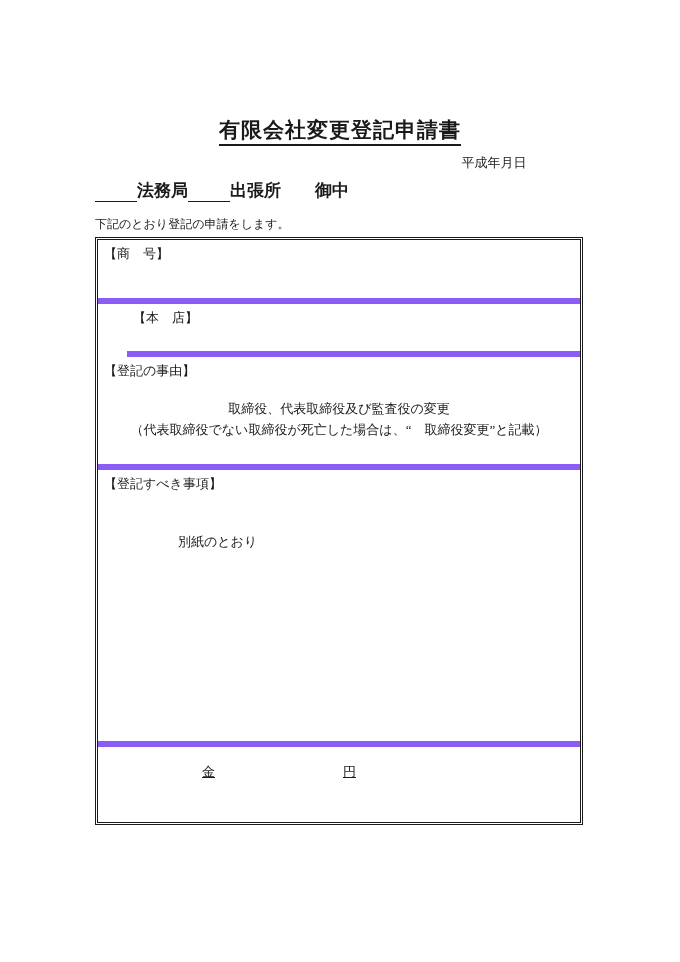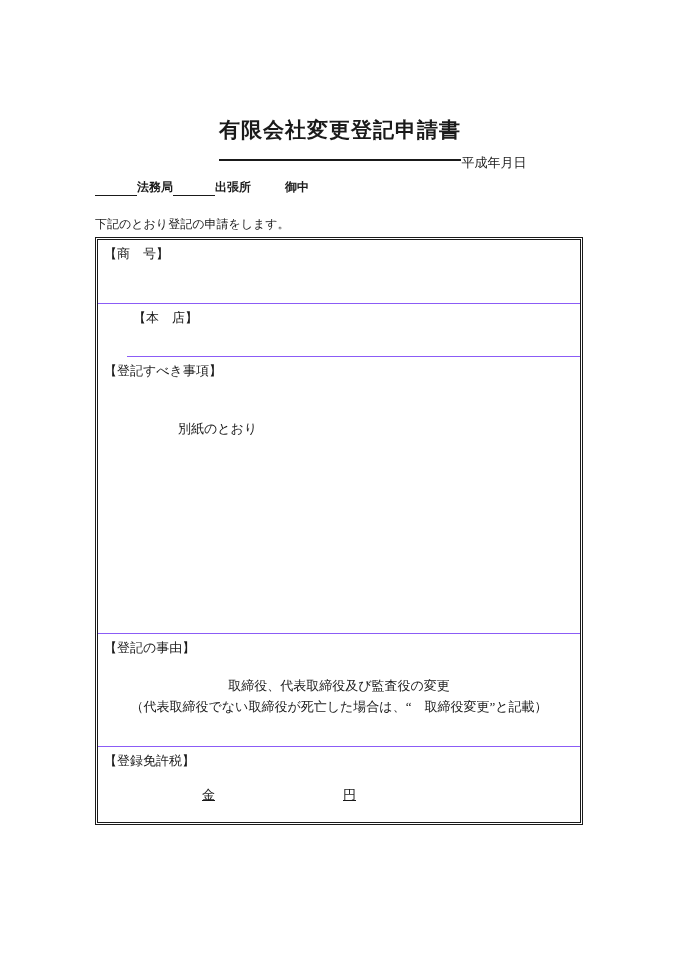--- a/index.html
+++ b/index.html
@@ -20,38 +20,38 @@
     top: 116px;
     left: 0;
     width: 100%;
     text-align: center;
     font-size: 21px;
     font-weight: bold;
     letter-spacing: 1px;
   }
   .doc-title .underlined {
     border-bottom: 2px solid #1a1a1a;
-    padding-bottom: 17px;
+    padding-bottom: 2px;
   }
 
   .date-line {
     position: absolute;
     top: 154px;
     left: 413px;
     width: 162px;
     display: flex;
     justify-content: center;
     font-size: 13px;
   }
 
   .addressee-line {
     position: absolute;
     top: 179px;
     left: 95px;
-    font-size: 12px;
+    font-size: 17px;
     font-weight: bold;
     white-space: nowrap;
   }
   .blank-underline {
     display: inline-block;
     width: 42px;
     border-bottom: 1.5px solid #1a1a1a;
     height: 14px;
     vertical-align: bottom;
   }
@@ -72,21 +72,21 @@
     top: 237px;
     left: 95px;
     width: 488px;
     height: 588px;
     border: 3px double #1a1a1a;
     display: flex;
     flex-direction: column;
   }
   .form-section {
     position: relative;
-    border-bottom: 1px solid #8b5cf6;
+    border-bottom: 6px solid #8b5cf6;
   }
   .form-section:last-child { border-bottom: none; flex: 1; }
   .section-label {
     font-size: 13px;
     padding: 5px 6px 0 6px;
   }
   .sec-shogo  { height: 64px; }
   .sec-honten { height: 53px; margin-left: 29px; }
   .sec-jiyu   { height: 113px; }
   .sec-jiko   { height: 277px; }
@@ -140,35 +140,34 @@
   <div class="form-box">
 
     <div class="form-section sec-shogo">
       <div class="section-label">【商　号】</div>
     </div>
 
     <div class="form-section sec-honten">
       <div class="section-label">【本　店】</div>
     </div>
 
-    <div class="form-section sec-jiko">
-      <div class="section-label">【登記すべき事項】</div>
-      <div class="jiko-content">別紙のとおり</div>
-    </div>
-
     <div class="form-section sec-jiyu">
       <div class="section-label">【登記の事由】</div>
       <div class="jiyu-content">
         <div>取締役、代表取締役及び監査役の変更</div>
         <div>（代表取締役でない取締役が死亡した場合は、“　取締役変更”と記載）</div>
       </div>
     </div>
 
+    <div class="form-section sec-jiko">
+      <div class="section-label">【登記すべき事項】</div>
+      <div class="jiko-content">別紙のとおり</div>
+    </div>
+
     <div class="form-section sec-zei">
-      <div class="section-label">【登録免許税】</div>
       <div class="tax-content">
         <span>金</span><span class="tax-gap"></span><span>円</span>
       </div>
     </div>
 
   </div>
 
 </div>
 
 </body></html>

